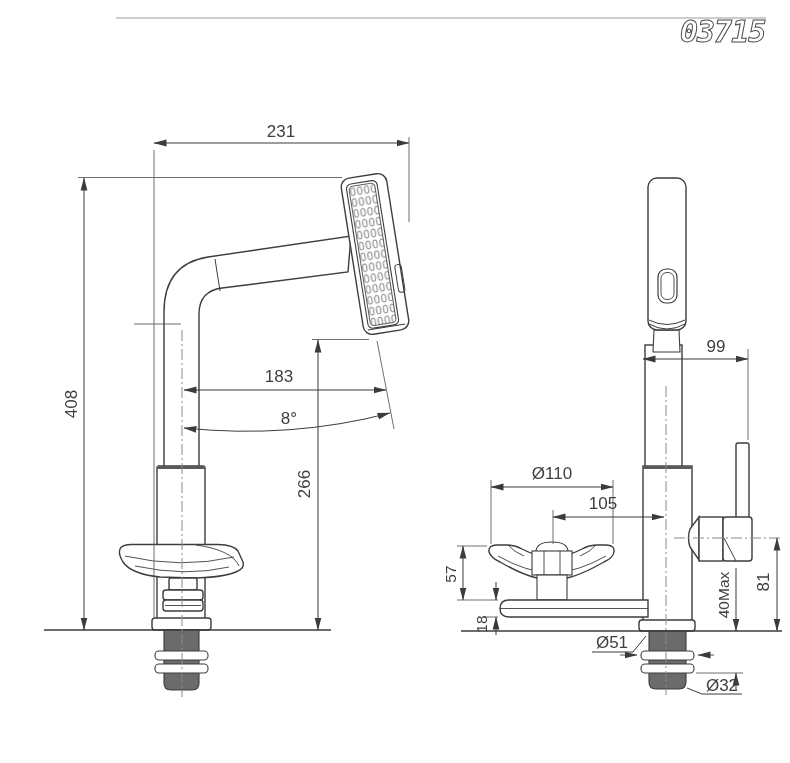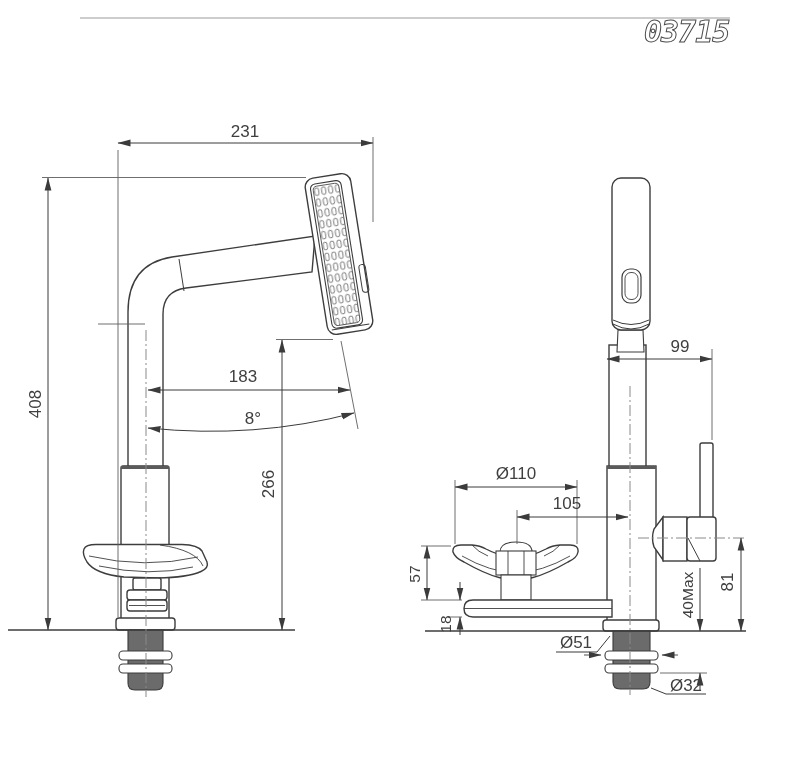--- a/index.html
+++ b/index.html
@@ -1,17 +1,17 @@
 <!DOCTYPE html>
 <html><head>
 <meta charset="utf-8">
 <style>
   html,body{margin:0;padding:0;background:#ffffff;}
   .sheet{position:relative;width:746px;height:763px;background:#ffffff;overflow:hidden;
-         font-family:"Liberation Sans", sans-serif;}
+         font-family:"Liberation Sans", sans-serif;padding-left:36px;}
   svg{display:block;}
   text{font-family:"Liberation Sans", sans-serif;fill:#3f3f3f;}
   .dim{font-size:17px;}
   .dim-sm{font-size:15.5px;}
   .partnum{font-family:"DejaVu Sans Mono", monospace;font-size:30px;font-weight:bold;
            font-style:italic;fill:#ffffff;stroke:#4a4a4a;stroke-width:1;letter-spacing:-1px;}
 </style>
 </head>
 <body>
 

